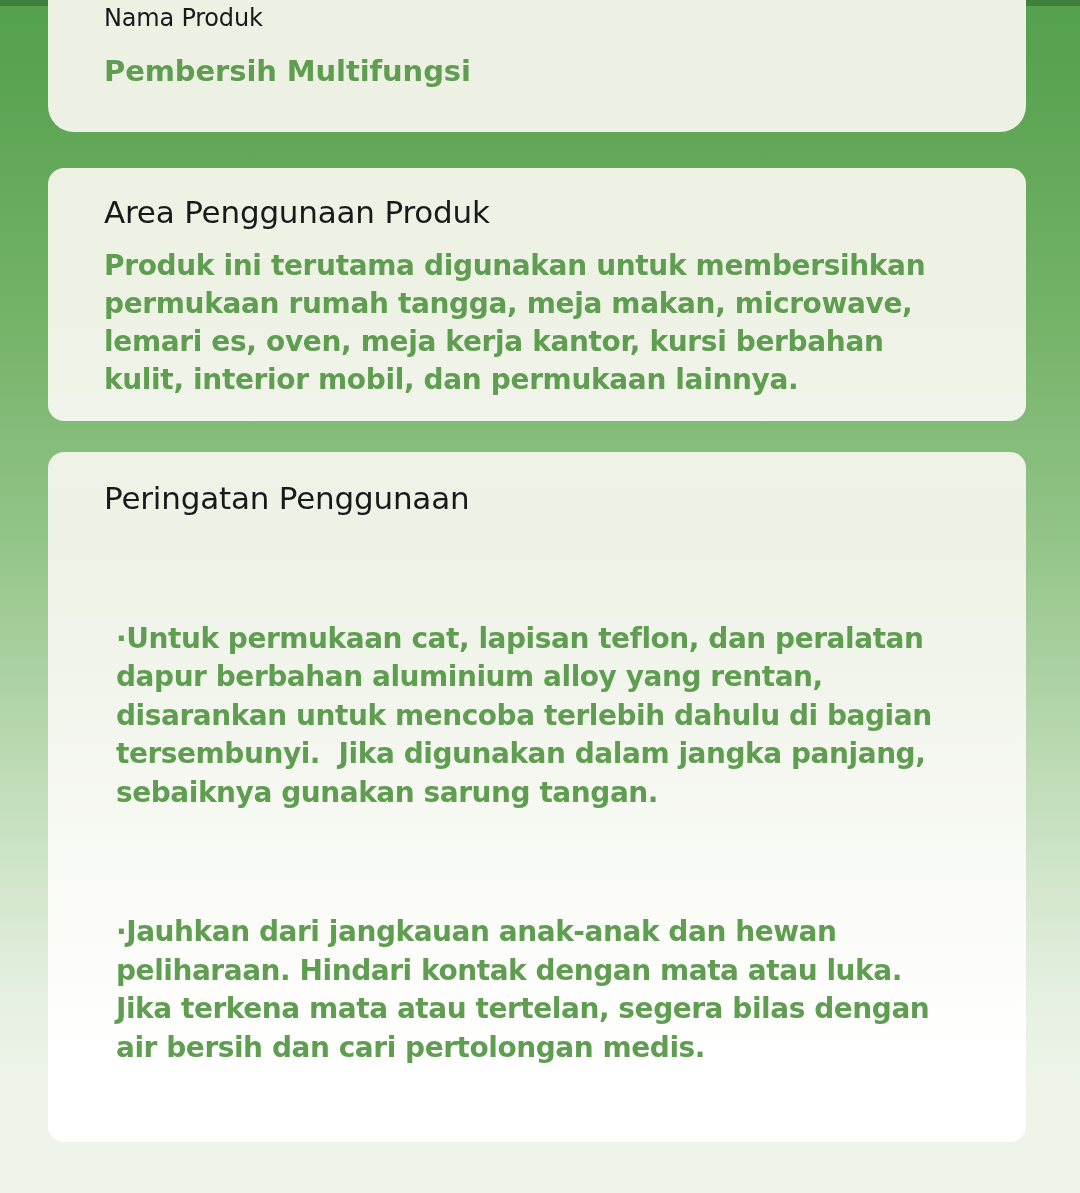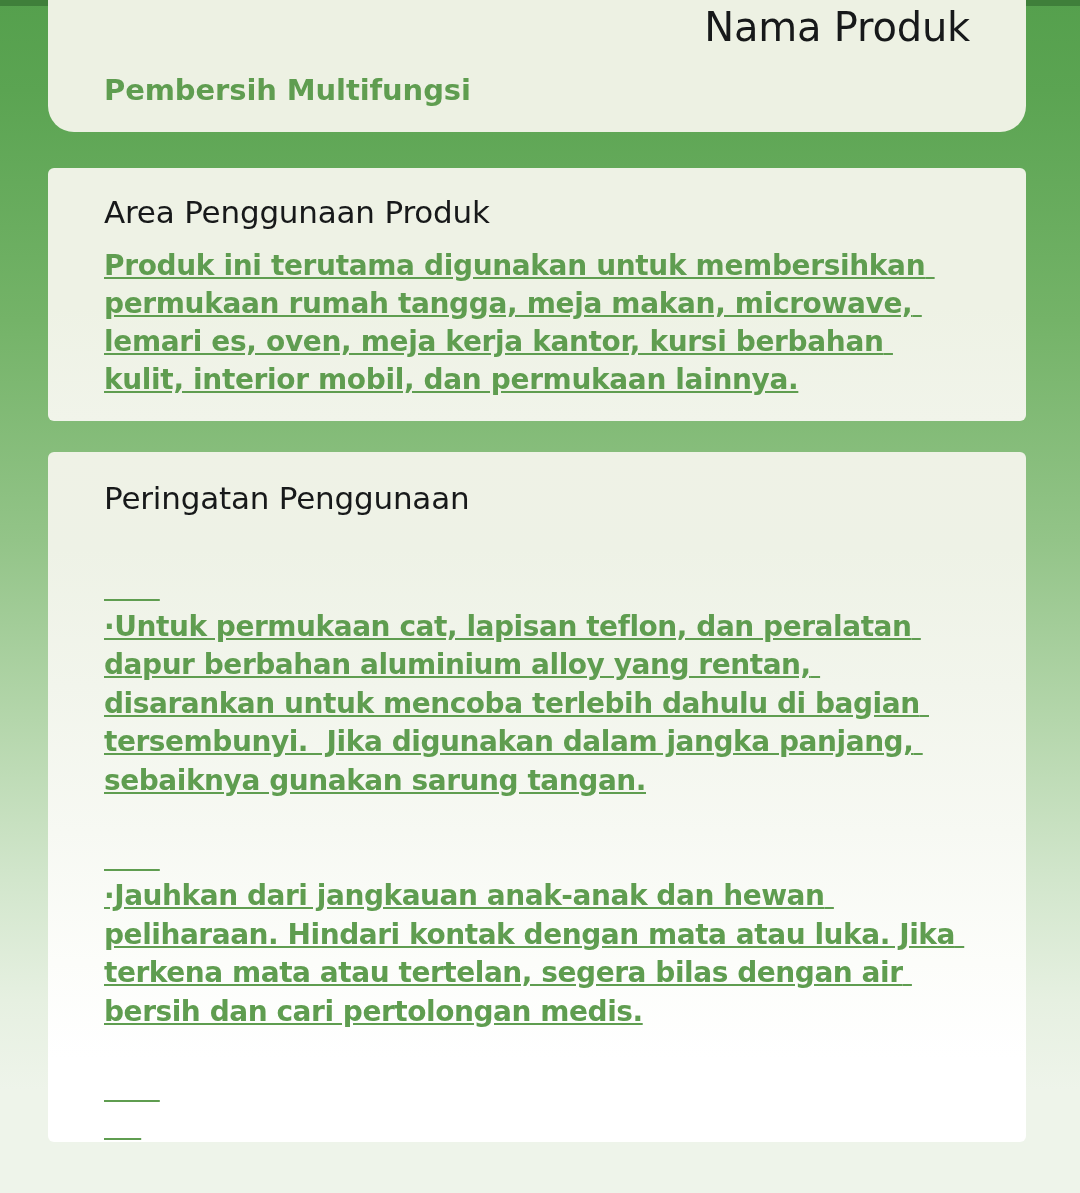--- a/index.html
+++ b/index.html
@@ -41,21 +41,21 @@
     width: 1080px;
     height: 6px;
     background: #3f7f3a;
   }
 
   
   .card {
     position: absolute;
     left: 48px;
     width: 978px;
-    border-radius: 6px;
+    border-radius: 16px;
     box-sizing: border-box;
     padding: 0 0;
   }
 
   #card-name {
     top: -46px;                 
     height: 178px;
     background: #edf1e3;
     border-radius: 26px;
     padding: 50px 56px 0 56px;
@@ -86,52 +86,51 @@
   .card-heading {
     margin: 0;
     font-family: "DejaVu Sans", sans-serif;
     font-size: 31px;
     font-weight: 400;
     letter-spacing: -0.2px;
     color: #17191a;
     line-height: 1.18;
   }
 
-  #card-name .card-heading { font-size: 40px; text-align: right; }
+  #card-name .card-heading { font-size: 24px; }
 
   .card-value {
     margin: 22px 0 12px 0;
     font-family: "DejaVu Sans", sans-serif;
     font-size: 29px;
     font-weight: 700;
     color: #5f9d50;
     line-height: 1.2;
     letter-spacing: -0.1px;
   }
 
   .card-body {
     margin: 16px 0 0 0;
     font-family: "DejaVu Sans", sans-serif;
     font-size: 28px;
     font-weight: 700;
     color: #5f9d50;
     line-height: 38px;
     letter-spacing: -0.35px;
     white-space: pre-wrap;
-    text-decoration: underline;
   }
 
   #card-warning .card-body {
     margin-top: 14px;
     font-size: 28px;
     line-height: 38.5px;
     letter-spacing: -0.45px;
   }
 
-  .warn-item { margin: 0; }
+  .warn-item { margin: 12px; }
 </style>
 </head>
 <body>
 
 <div class="screen">
 
   <div class="top-strip"></div>
 
   <section class="card" id="card-name">
     <h2 class="card-heading">Nama Produk</h2>

